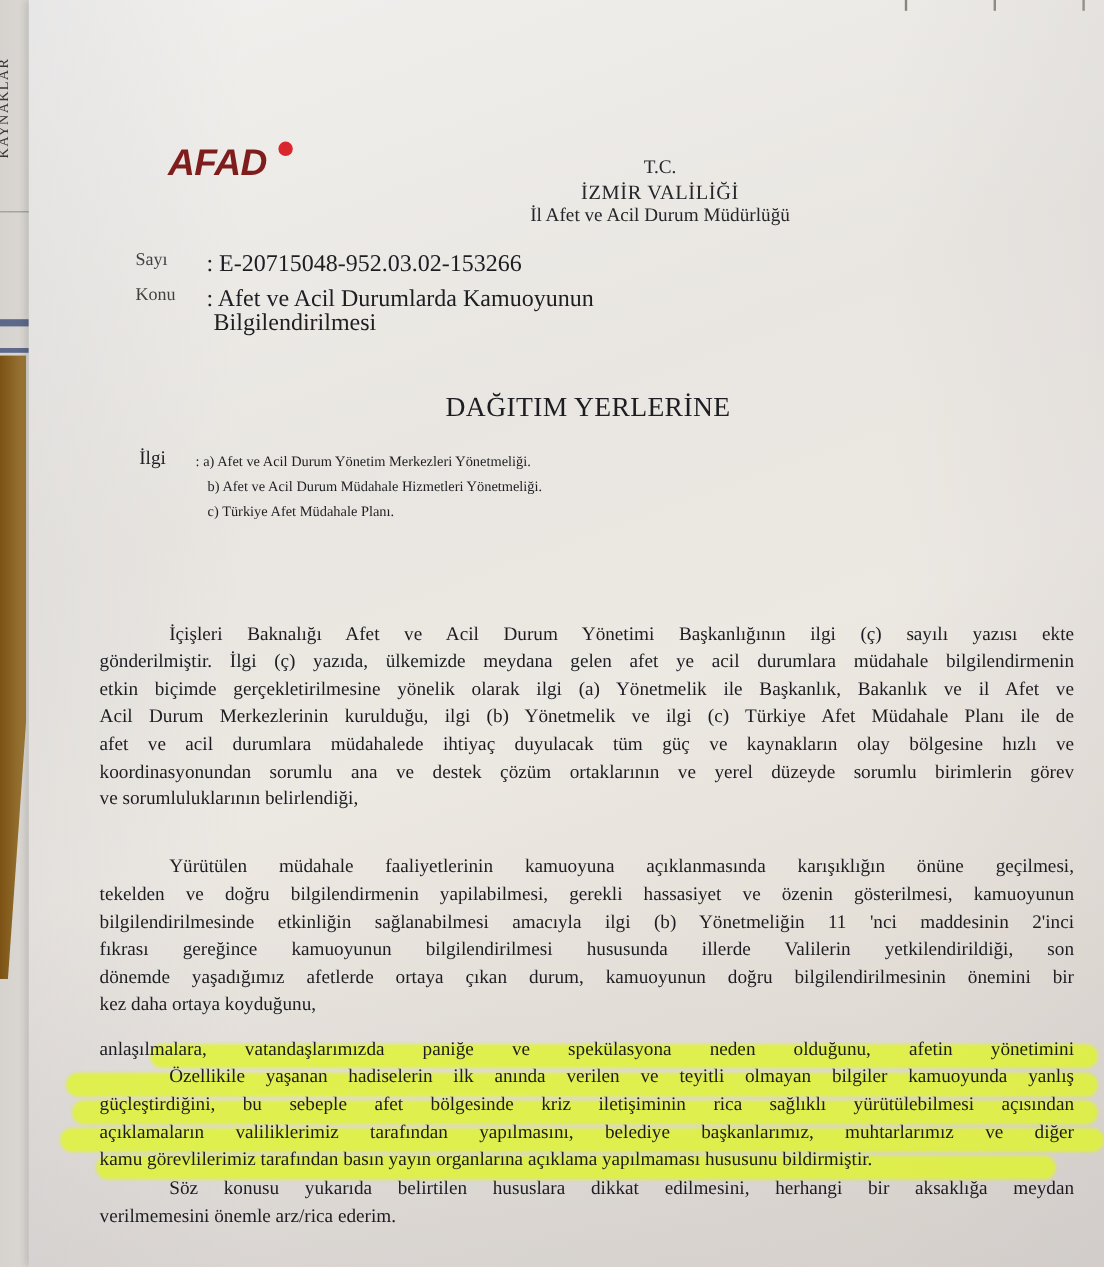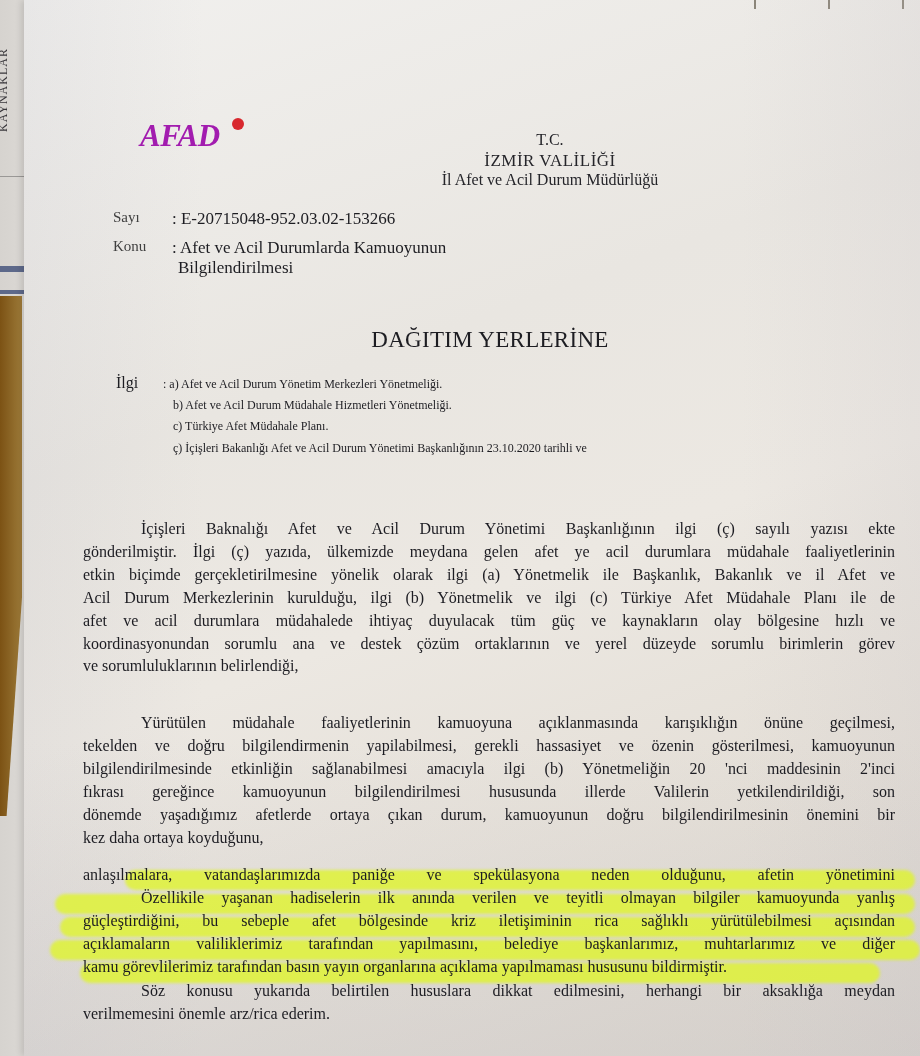--- a/index.html
+++ b/index.html
@@ -45,34 +45,34 @@
     content: ""; position: absolute; inset: 0;
     background: linear-gradient(180deg, rgba(255,255,255,0) 0%, rgba(255,255,255,0) 70%, rgba(190,190,200,.25) 100%),
                 linear-gradient(90deg, rgba(180,180,190,.15) 0%, rgba(255,255,255,0) 20%, rgba(255,255,255,0) 80%, rgba(200,195,200,.2) 100%);
     pointer-events: none;
   }
   .binder-tick {
     position: absolute; top: 0; width: 2px; height: 9px; background: #8a8478;
   }
   .abs { position: absolute; }
   .logo {
-    left: 140px; top: 118px; font-family: Liberation Serif, serif;
-    font-weight: bold; font-size: 31px; color: #a21caf; letter-spacing: -0.5px; font-style: italic;
+    left: 140px; top: 118px; font-family: Liberation Sans, sans-serif;
+    font-weight: bold; font-size: 31px; color: #7f1d1d; letter-spacing: -0.5px; font-style: italic;
   }
   .logo-dot {
     position: absolute; left: 232px; top: 118px; width: 12px; height: 12px; border-radius: 50%;
     background: #d8282e;
   }
   .hdr { left: 380px; width: 340px; text-align: center; font-size: 16px; color: #25252a; }
   .hdr.tc { top: 131px; }
   .hdr.vali { top: 151px; font-size: 17px; letter-spacing: .5px; }
   .hdr.mud { top: 171px; }
   .lbl { font-size: 15px; color: #404040; }
   .meta-label { left: 113px; }
-  .meta-val { left: 172px; font-size: 17px; }
+  .meta-val { left: 172px; font-size: 20px; }
   .title {
     left: 300px; width: 380px; top: 327px; text-align: center; font-size: 23px; letter-spacing: .3px;
   }
   .ilgi-label { left: 116px; top: 374px; font-size: 16px; }
   .ilgi-list { left: 163px; top: 374px; font-size: 12px; line-height: 21.2px; }
   .ilgi-list .item { white-space: nowrap; }
   .body {
     left: 83px; width: 812px; font-size: 16px; line-height: 22.9px; text-align: justify;
     color: #1c1c22;
   }
@@ -113,37 +113,36 @@
 <div class="abs meta-val" style="top:238px">: Afet ve Acil Durumlarda Kamuoyunun</div>
 <div class="abs meta-val" style="top:258px; left:178px">Bilgilendirilmesi</div>
 
 <div class="abs title">DAĞITIM YERLERİNE</div>
 
 <div class="abs ilgi-label">İlgi</div>
 <div class="abs ilgi-list">
   <div class="item">: a) Afet ve Acil Durum Yönetim Merkezleri Yönetmeliği.</div>
   <div class="item" style="padding-left:10px">b) Afet ve Acil Durum Müdahale Hizmetleri Yönetmeliği.</div>
   <div class="item" style="padding-left:10px">c) Türkiye Afet Müdahale Planı.</div>
-  <div class="item" style="padding-left:10px">ç) İçişleri Bakanlığı Afet ve Acil Durum Yönetimi Başkanlığının 23.10.2020 tarihli ve</div>
 </div>
 
 <div class="abs body" style="top:518px">
   <span class="line ind">İçişleri Baknalığı Afet ve Acil Durum Yönetimi Başkanlığının ilgi (ç) sayılı yazısı ekte</span>
-  <span class="line">gönderilmiştir. İlgi (ç) yazıda, ülkemizde meydana gelen afet ye acil durumlara müdahale faaliyetlerinin</span>
+  <span class="line">gönderilmiştir. İlgi (ç) yazıda, ülkemizde meydana gelen afet ye acil durumlara müdahale bilgilendirmenin</span>
   <span class="line">etkin biçimde gerçekletirilmesine yönelik olarak ilgi (a) Yönetmelik ile Başkanlık, Bakanlık ve il Afet ve</span>
   <span class="line">Acil Durum Merkezlerinin kurulduğu, ilgi (b) Yönetmelik ve ilgi (c) Türkiye Afet Müdahale Planı ile de</span>
   <span class="line">afet ve acil durumlara müdahalede ihtiyaç duyulacak tüm güç ve kaynakların olay bölgesine hızlı ve</span>
   <span class="line">koordinasyonundan sorumlu ana ve destek çözüm ortaklarının ve yerel düzeyde sorumlu birimlerin görev</span>
   <span class="line last">ve sorumluluklarının belirlendiği,</span>
 </div>
 
 <div class="abs body" style="top:712px">
   <span class="line ind">Yürütülen müdahale faaliyetlerinin kamuoyuna açıklanmasında karışıklığın önüne geçilmesi,</span>
   <span class="line">tekelden ve doğru bilgilendirmenin yapilabilmesi, gerekli hassasiyet ve özenin gösterilmesi, kamuoyunun</span>
-  <span class="line">bilgilendirilmesinde etkinliğin sağlanabilmesi amacıyla ilgi (b) Yönetmeliğin 20 'nci maddesinin 2'inci</span>
+  <span class="line">bilgilendirilmesinde etkinliğin sağlanabilmesi amacıyla ilgi (b) Yönetmeliğin 11 'nci maddesinin 2'inci</span>
   <span class="line">fıkrası gereğince kamuoyunun bilgilendirilmesi hususunda illerde Valilerin yetkilendirildiği, son</span>
   <span class="line">dönemde yaşadığımız afetlerde ortaya çıkan durum, kamuoyunun doğru bilgilendirilmesinin önemini bir</span>
   <span class="line last">kez daha ortaya koyduğunu,</span>
 </div>
 
 <div class="hl" style="left:125px; top:870px; width:790px; height:20px;"></div>
 <div class="hl" style="left:55px; top:894px; width:860px; height:20px;"></div>
 <div class="hl" style="left:60px; top:917px; width:855px; height:20px;"></div>
 <div class="hl" style="left:50px; top:940px; width:870px; height:20px;"></div>
 <div class="hl" style="left:80px; top:963px; width:800px; height:20px;"></div>

